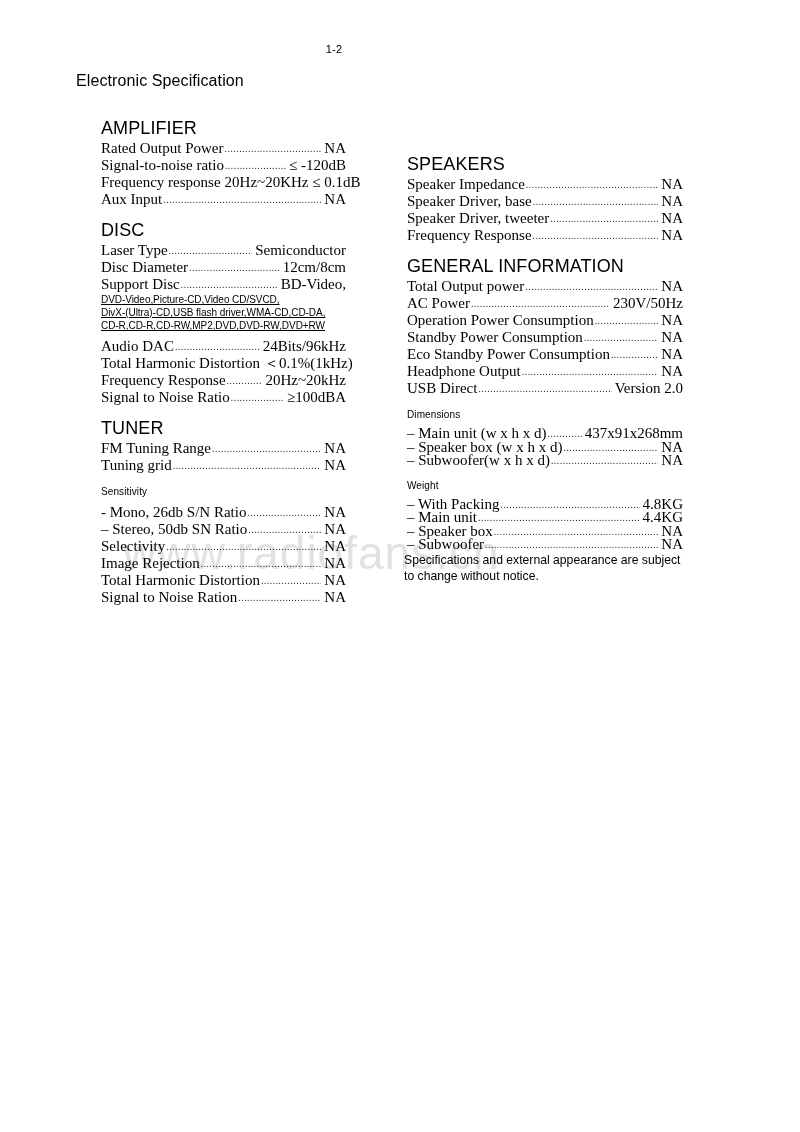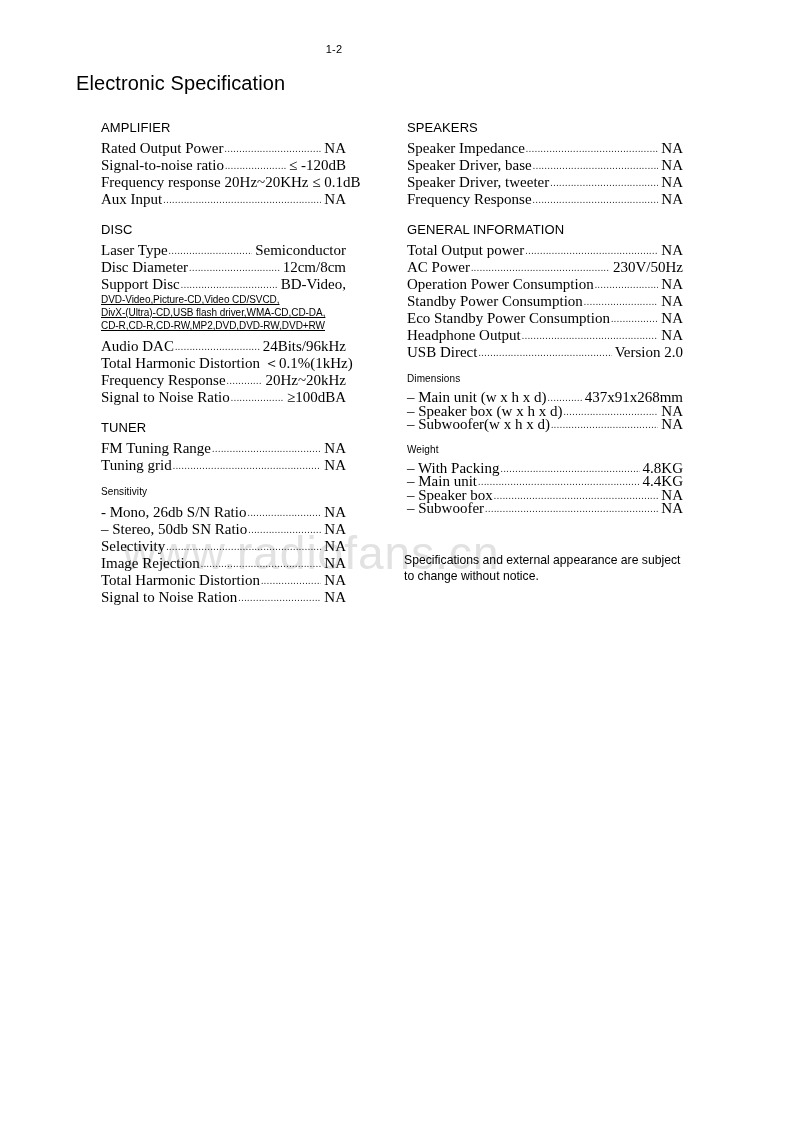--- a/index.html
+++ b/index.html
@@ -45,37 +45,37 @@
     top: 43px;
     width: 668px;
     text-align: center;
     font-size: 11px;
     letter-spacing: 0.2px;
   }
   .doc-title {
     position: absolute;
     left: 76px;
     top: 72px;
-    font-size: 20px;
+    font-size: 16px;
     letter-spacing: 0.1px;
     text-align: right;
   }
 
   
   .col {
     position: absolute;
     top: 120px;
   }
   .col-left  { left: 101px;  width: 245px; }
-  .col-right { left: 407px;  width: 276px; }
+  .col-right { left: 407px;  width: 276px; margin-top: 36px; }
 
   .section { margin-bottom: 0; }
 
   .section-head {
-    font-size: 13px;
+    font-size: 18px;
     letter-spacing: 0.1px;
     margin: 0 0 4px 0;
     line-height: 16px;
   }
   .section-head.sub {
     font-size: 10px;
   }
   .gap-lg { height: 14px; }
   .gap-md { height: 10px; }
   .gap-sm { height: 6px; }

